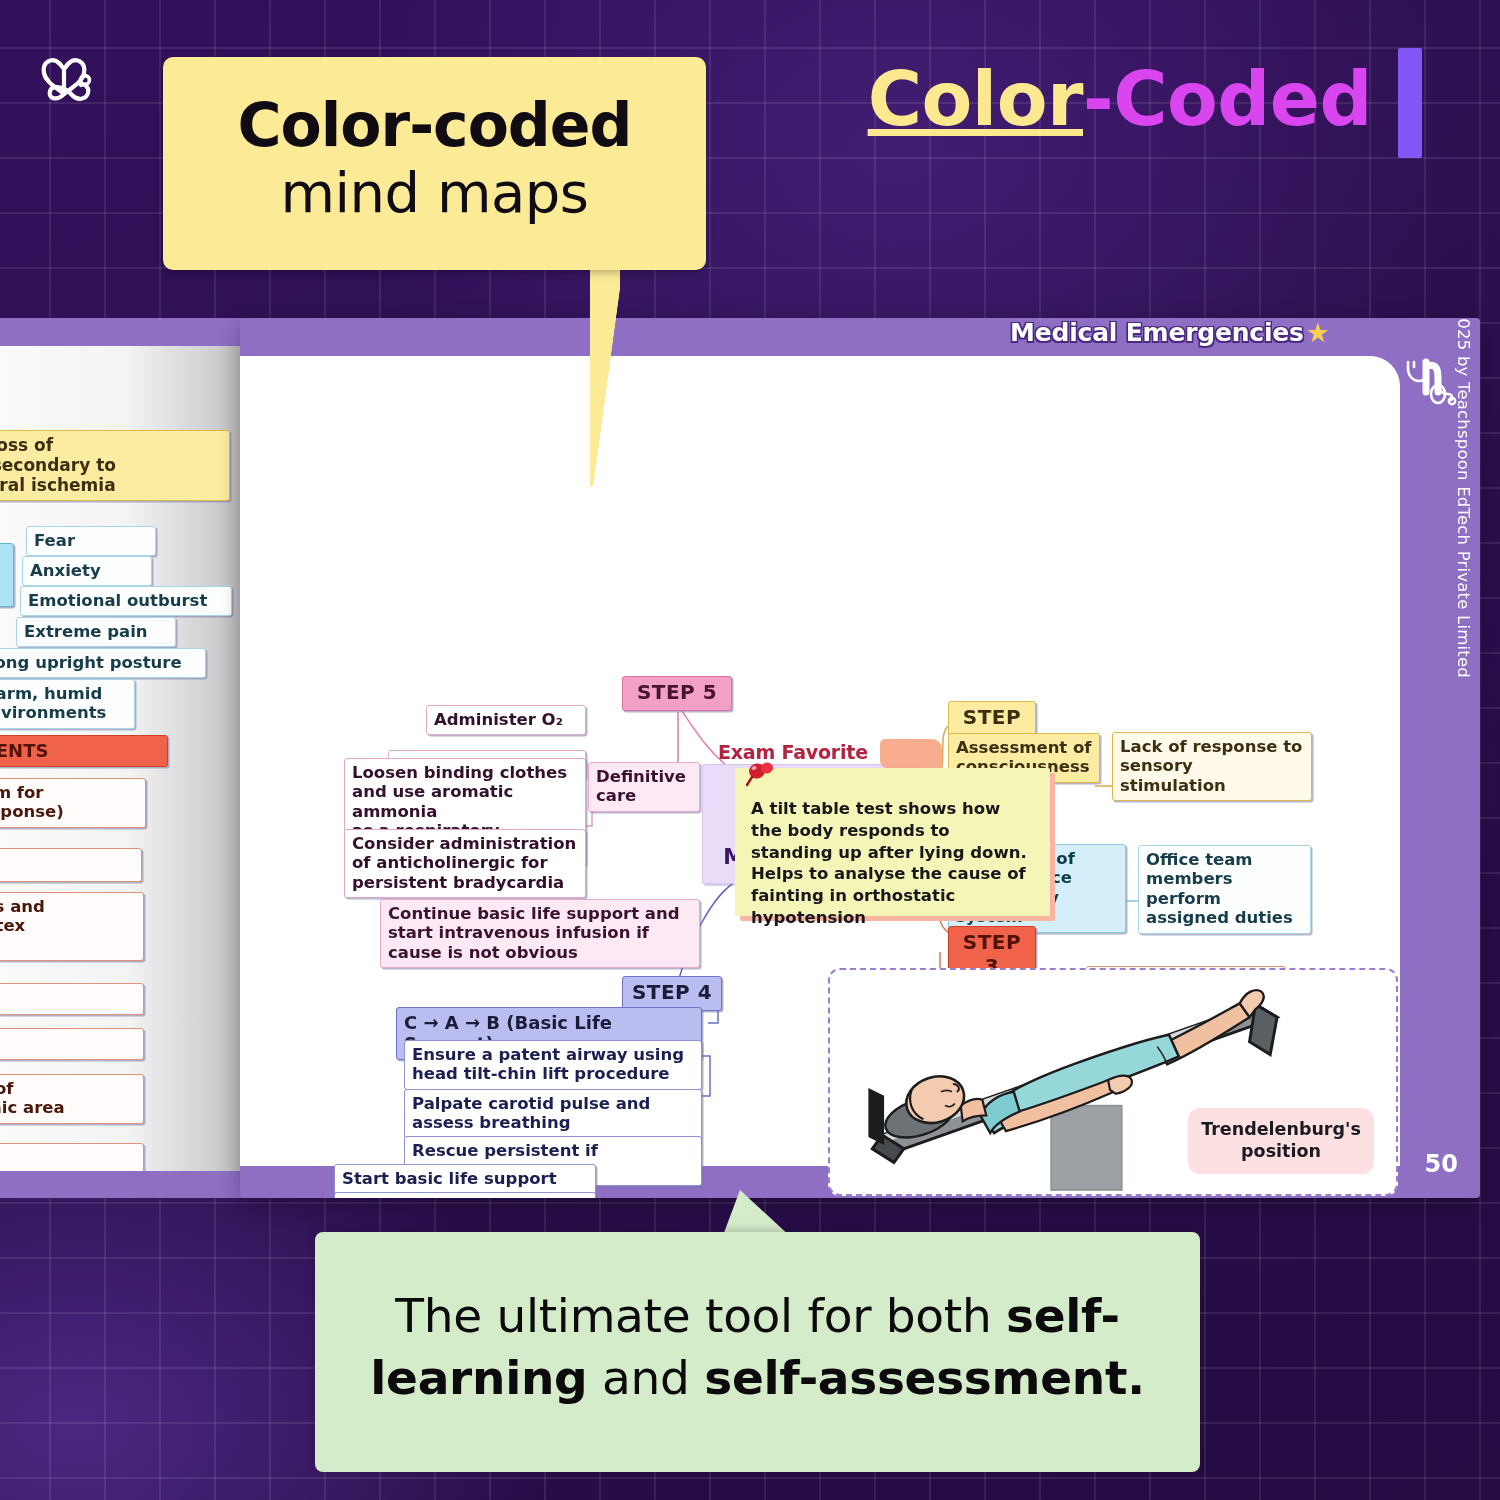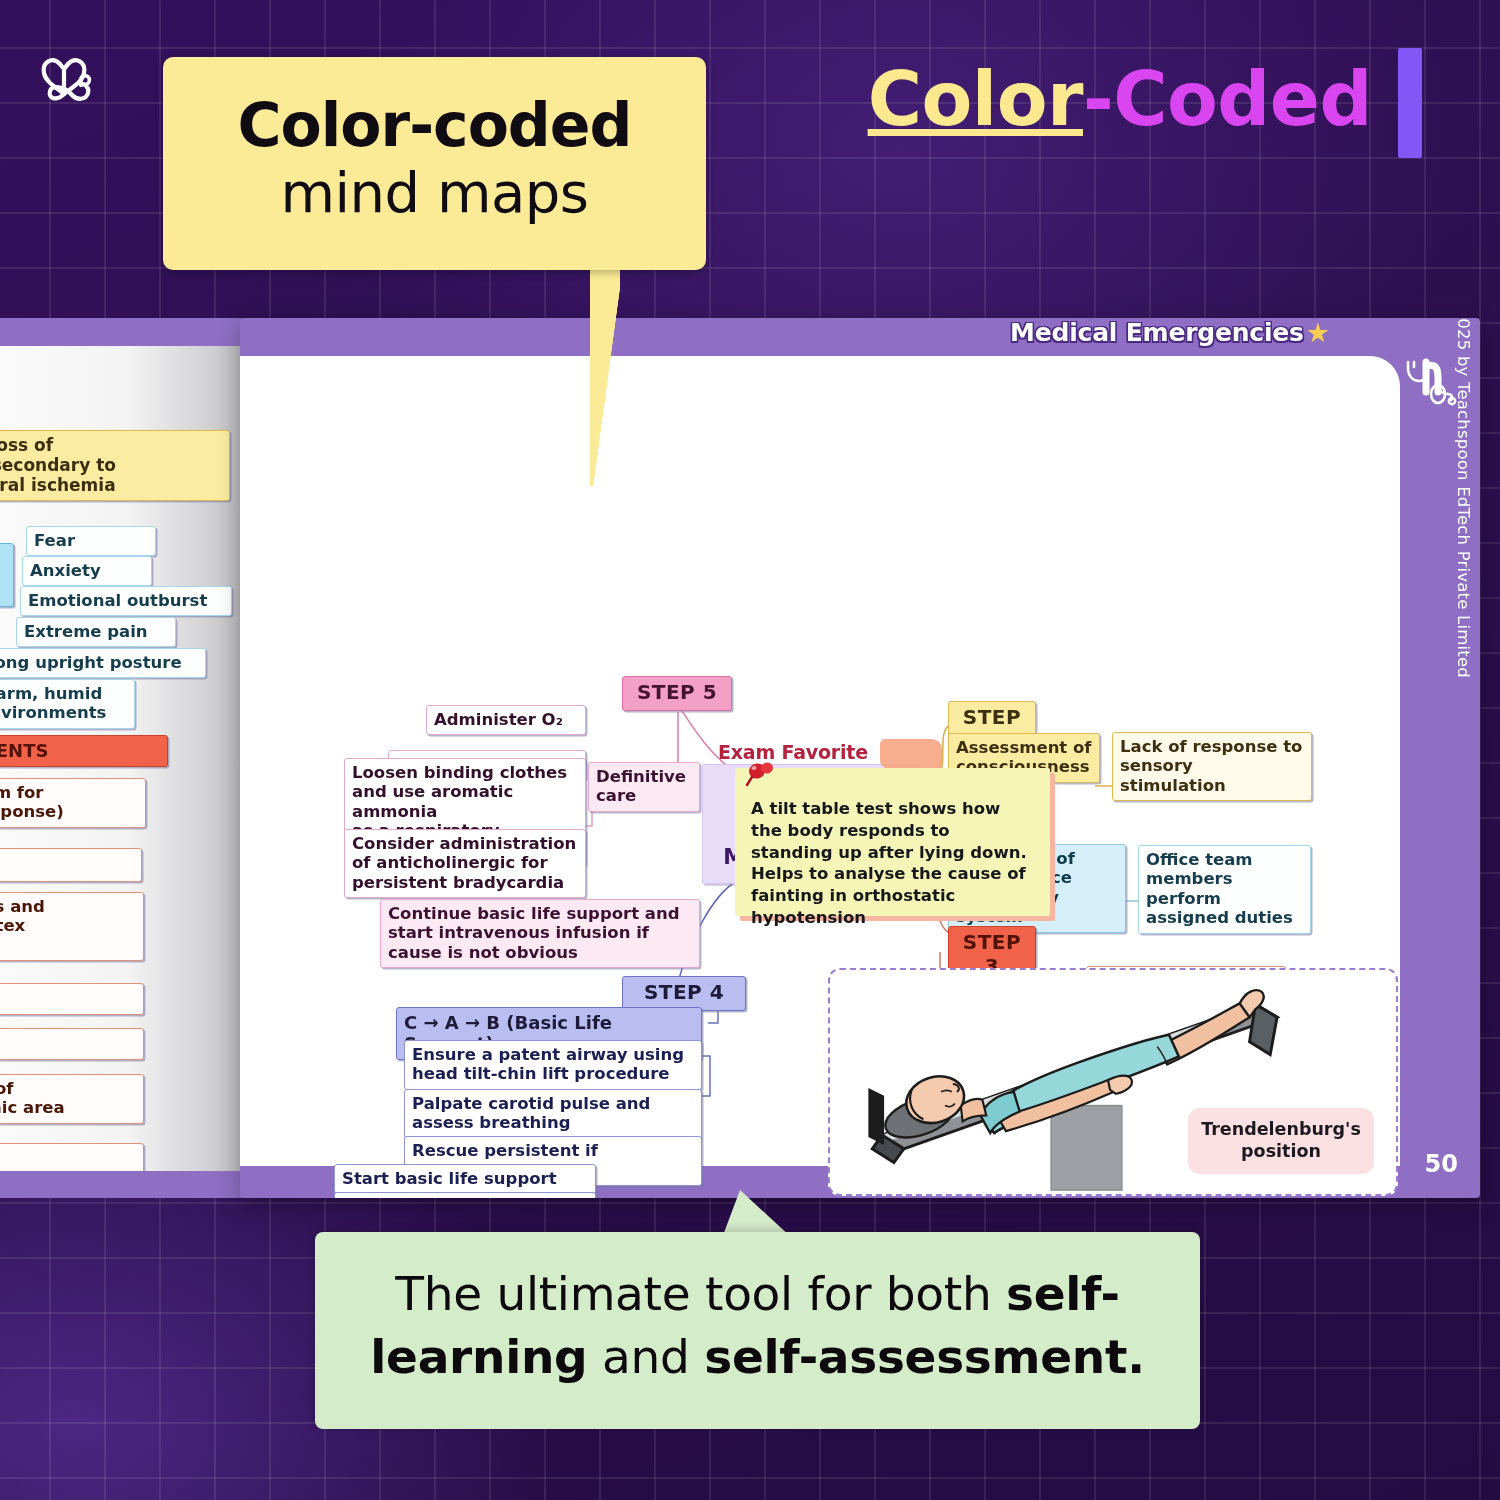--- a/index.html
+++ b/index.html
@@ -72,21 +72,21 @@
   }
   #callout-top-tail2 {
     position: absolute; left: 590px; top: 264px;
     width: 30px; height: 222px; z-index: 39;
     background: linear-gradient(to bottom right, #fceb96 55%, transparent 56%);
   }
 
   
   #callout-bottom {
     position: absolute; left: 315px; top: 1232px;
-    width: 885px; height: 197px;
+    width: 885px; height: 240px;
     background: #d5ecca;
     border-radius: 8px;
     box-shadow: 0 -2px 10px rgba(0,0,0,0.2);
     z-index: 40;
     display: flex; align-items: center; justify-content: center;
     text-align: center; padding: 6px 40px 16px;
   }
   #callout-bottom .ctext {
     font-size: 47px; color: #0c0a0d; line-height: 1.32;
     letter-spacing: -0.3px;
@@ -402,21 +402,21 @@
 
       <div class="nb red" style="left:708px; top:570px; width:88px; font-size:20px; text-align:center; letter-spacing:0.5px;">STEP 3</div>
       <div class="nb salmon" style="left:706px; top:664px; width:124px;">P (Position)</div>
       <div class="nb redwhite" style="left:846px; top:610px; width:200px;">Place victim in supine
 position with slight
 elevation of legs
 (15° trendlenberg)</div>
       <div class="nb redwhite" style="left:846px; top:690px; width:200px;">Essential to increase
 cerebral blood flow</div>
 
-      <div class="nb bluefill" style="left:382px; top:620px; width:124px; font-size:20px; text-align:center; letter-spacing:0.5px;">STEP 4</div>
+      <div class="nb bluefill" style="left:382px; top:620px; width:100px; font-size:20px; text-align:center; letter-spacing:0.5px;">STEP 4</div>
       <div class="nb bluefill" style="left:156px; top:651px; width:306px; font-size:18px;">C → A → B (Basic Life Support)</div>
       <div class="nb blue" style="left:164px; top:684px; width:298px;">Ensure a patent airway using
 head tilt-chin lift procedure</div>
       <div class="nb blue" style="left:164px; top:733px; width:298px;">Palpate carotid pulse and
 assess breathing</div>
       <div class="nb blue" style="left:164px; top:780px; width:298px;">Rescue persistent if necessary</div>
 
       <div class="nb blue" style="left:94px; top:808px; width:262px;">Start basic life support</div>
       <div class="nb blue" style="left:94px; top:836px; width:262px;">Have someone summon
 medical assistance</div>

